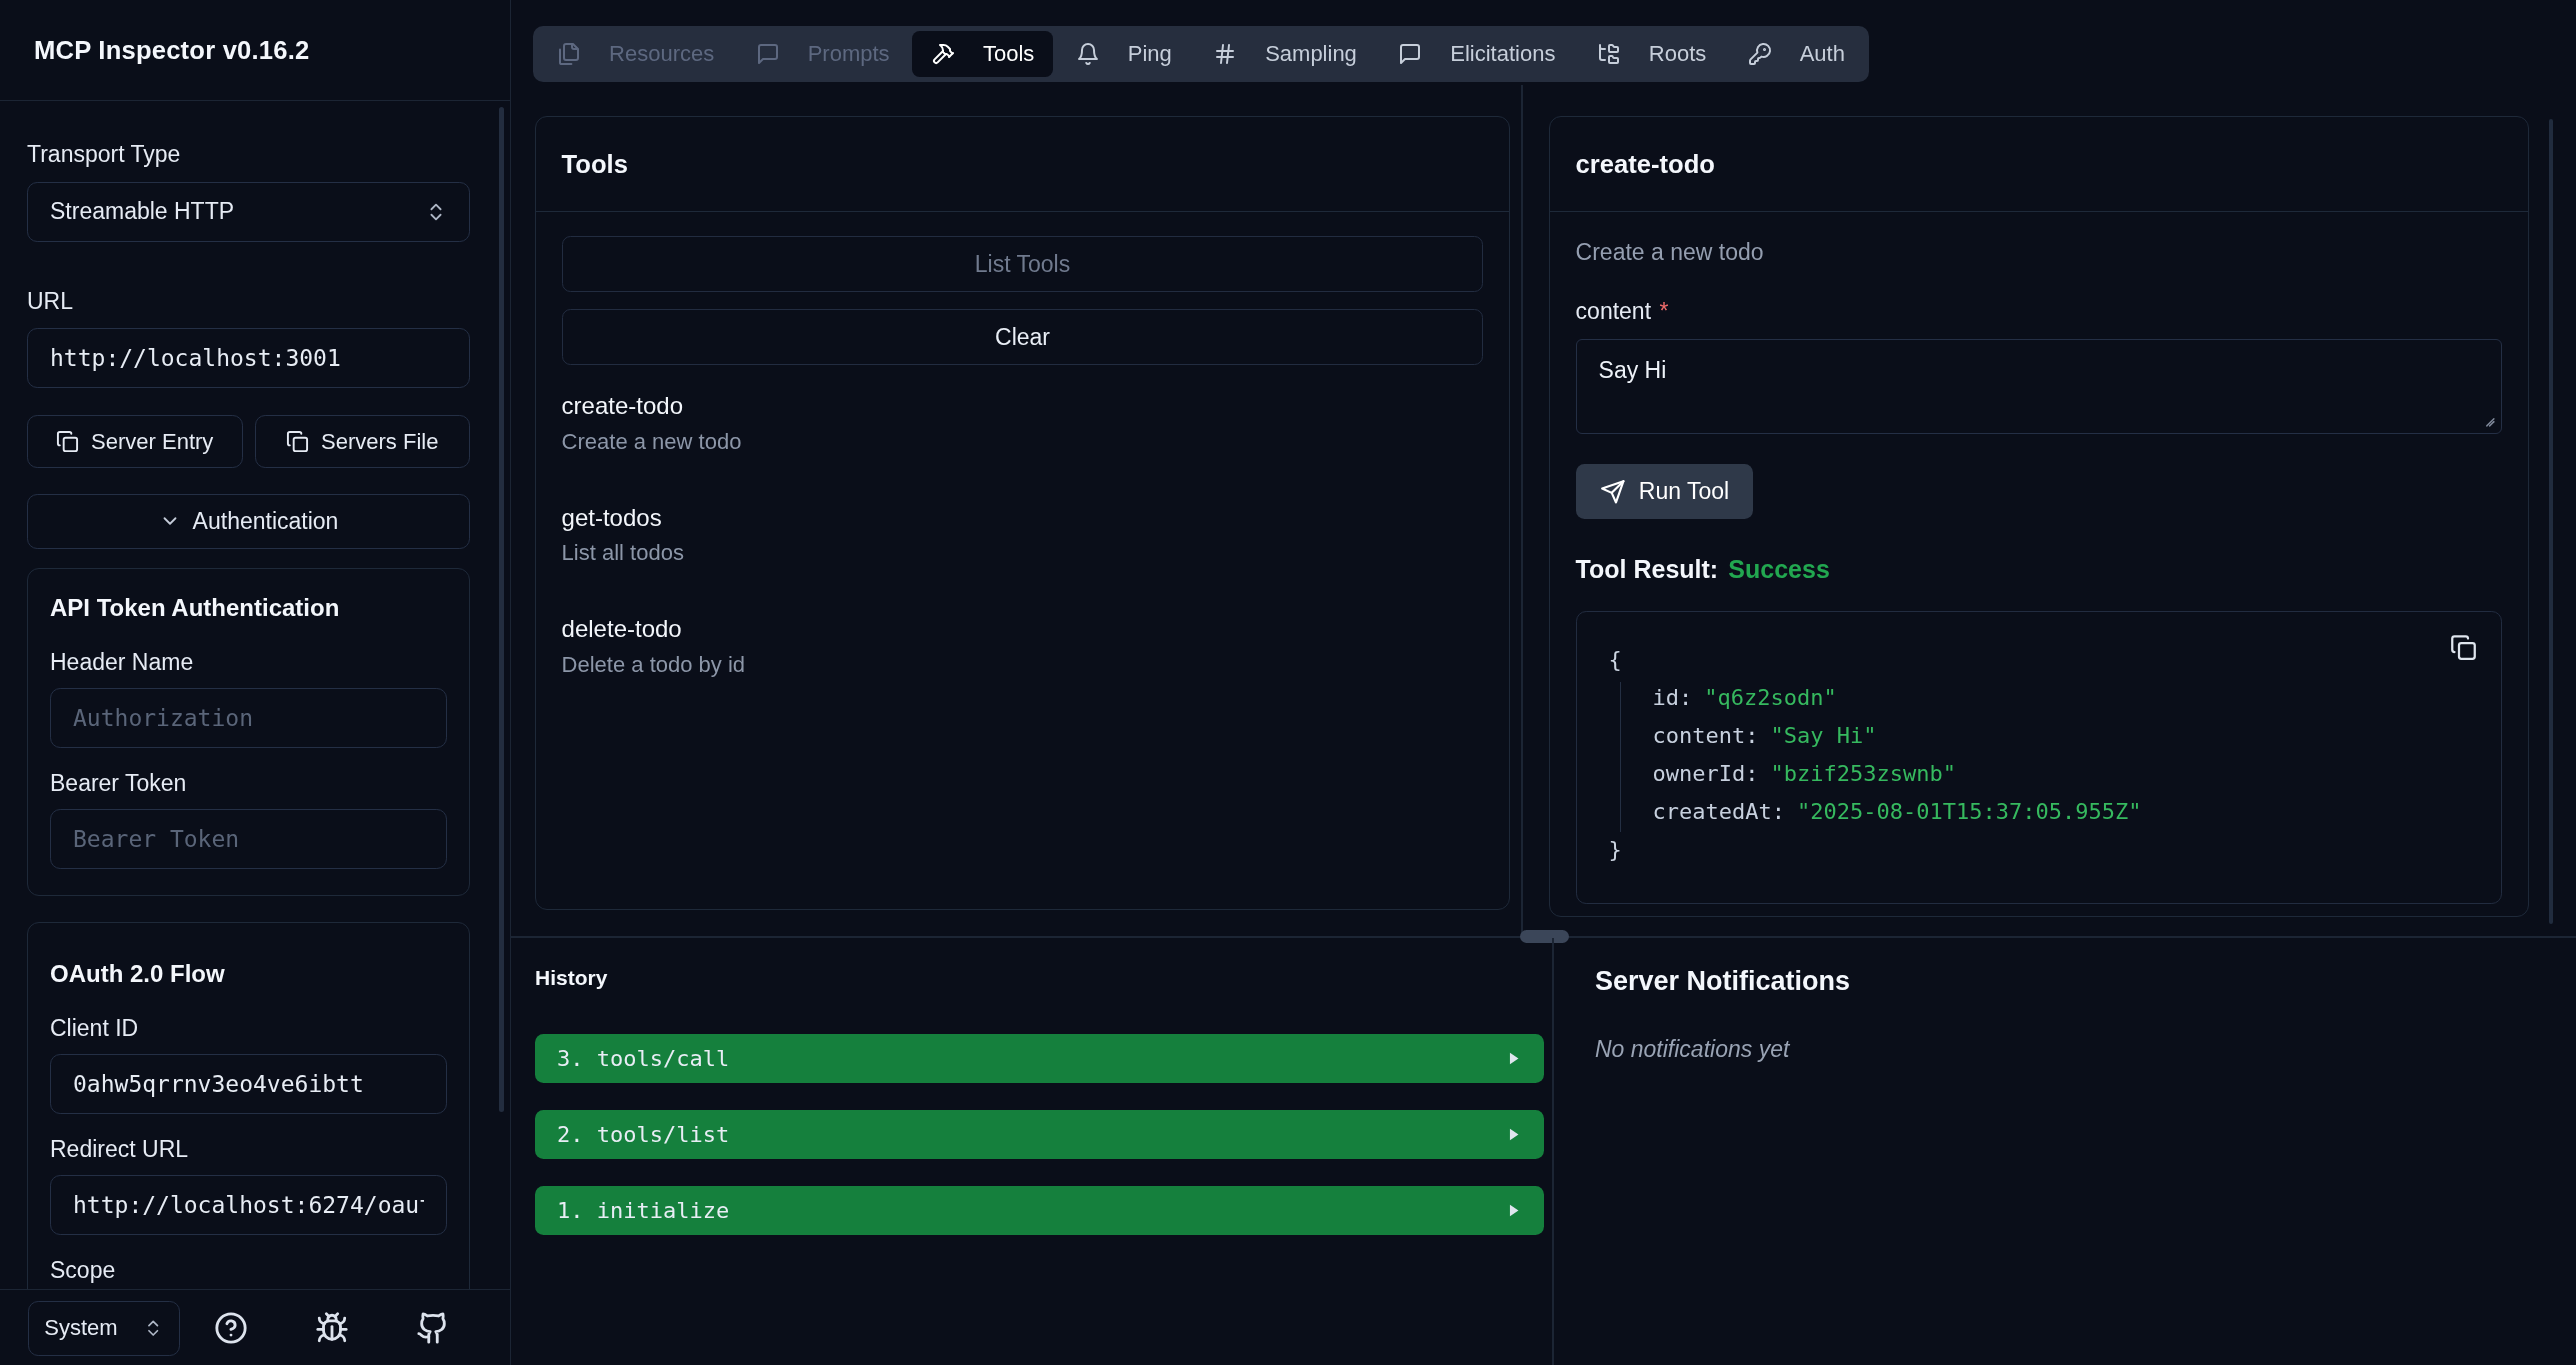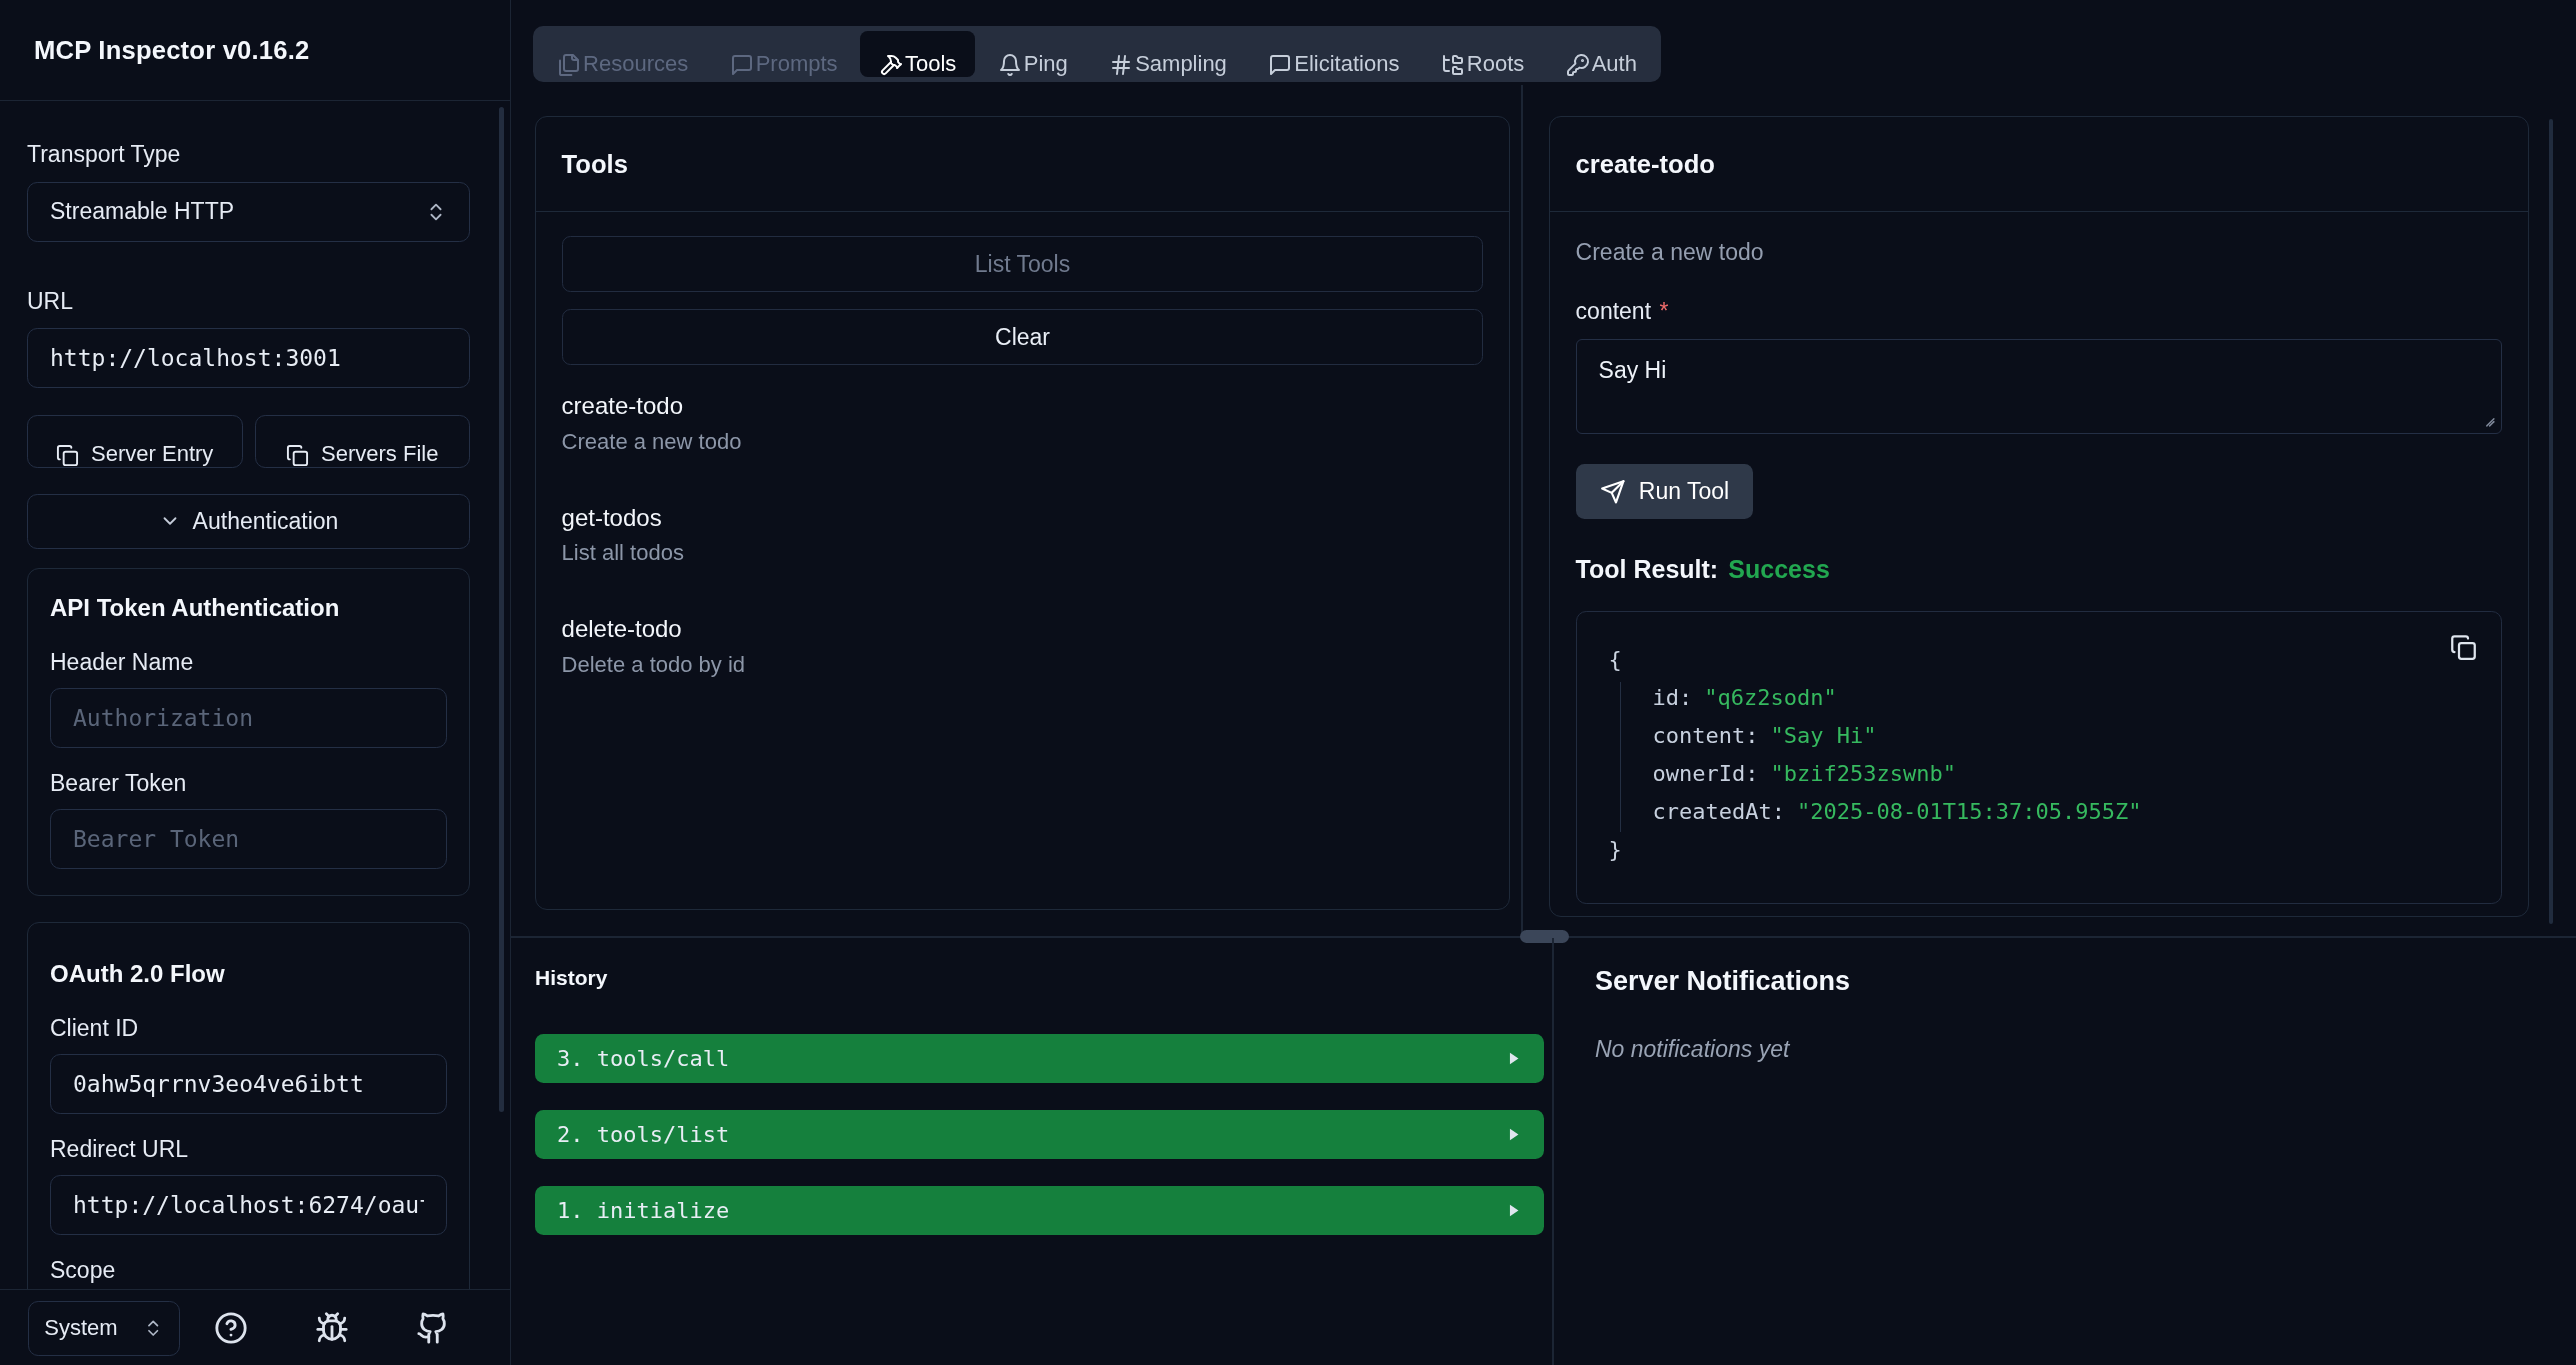--- a/index.html
+++ b/index.html
@@ -15,40 +15,40 @@
   .sb-header h1 { font-size:25.6px; font-weight:700; letter-spacing:0.2px; color:#f4f7fc; }
   .sb-scroll { position:absolute; top:102px; left:0; width:511px; height:1187px; overflow:hidden; padding:39px 41px 0 27px; }
   .f-label { display:block; font-size:23px; font-weight:500; color:#e6ebf4; margin-bottom:13.6px; }
   .boxctl { display:flex; align-items:center; width:100%; height:60px; border:1.7px solid #242f45; border-radius:10.2px; background:transparent; padding:0 22px; font-size:23px; color:#e6ebf4; }
   .selectbox { justify-content:space-between; font-weight:400; }
   .selectbox svg { width:22px; height:22px; color:#aeb7c6; }
   input.textinput { font-family:"DejaVu Sans Mono", monospace; color:#e7ecf4; outline:none; }
   input.textinput::placeholder { color:#5a6579; }
   .mb54 { margin-bottom:46px; } .mb32 { margin-bottom:27px; } .mb30 { margin-bottom:25.6px; } .mb22 { margin-bottom:19px; }
   .btn-row { display:flex; gap:12px; }
-  .sb-btn { flex:1; height:53px; border:1.7px solid #242f45; border-radius:10.2px; background:transparent; color:#e6ebf4; display:flex; align-items:flex-end; justify-content:center; gap:12px; font-size:22px; font-weight:500; font-family:"Liberation Sans",sans-serif; }
+  .sb-btn { flex:1; height:53px; border:1.7px solid #242f45; border-radius:10.2px; background:transparent; color:#e6ebf4; display:flex; align-items:center; justify-content:center; gap:12px; font-size:22px; font-weight:500; font-family:"Liberation Sans",sans-serif; }
   .sb-btn svg { width:23px; height:23px; }
   .auth-toggle { width:100%; height:55px; border:1.7px solid #242f45; border-radius:10.2px; background:transparent; color:#e6ebf4; display:flex; align-items:center; justify-content:center; gap:12px; font-size:23px; font-weight:500; font-family:"Liberation Sans",sans-serif; }
   .auth-toggle svg { width:22px; height:22px; color:#c4cbd8; }
   .sb-card { border:1.7px solid #1e2939; border-radius:12px; padding:25.6px 22px; }
   .sb-card h3 { font-size:24px; font-weight:700; color:#f4f7fc; margin-bottom:27px; }
   .sb-card .f-label { margin:22px 0 12px; }
   .sb-card .f-label.first { margin-top:0; }
   .oauth-card { padding-top:37px; height:494px; }
   .sb-thumb { position:absolute; right:6.8px; top:5.1px; width:5.1px; height:1005px; background:#232d3f; border-radius:2.6px; }
   .sb-footer { position:absolute; bottom:0; left:0; width:511px; height:77px; border-top:1.7px solid #1c2534; display:flex; align-items:center; padding:0 28px; }
   .sys-select { width:152px; height:55px; border:1.7px solid #242f45; border-radius:10.2px; background:transparent; display:flex; align-items:center; justify-content:space-between; padding:0 15.3px; font-size:22px; color:#e6ebf4; font-family:"Liberation Sans",sans-serif; }
   .sys-select svg { width:20.4px; height:20.4px; color:#aeb7c6; }
   .foot-icons { display:flex; flex:1; justify-content:space-around; align-items:center; }
   .icon-btn { background:none; border:none; color:#dde3ed; }
   .icon-btn svg { width:34px; height:34px; }
 
   
   .tabbar { position:absolute; left:533px; top:25.6px; height:56px; background:#262e3e; border-radius:10.2px; display:flex; align-items:center; padding:0 5.1px; gap:3.4px; }
-  .tab { display:flex; align-items:flex-end; gap:2px; height:46px; padding:0 19px; border-radius:7.7px; font-size:22px; font-weight:500; color:#c6ceda; background:transparent; border:none; font-family:"Liberation Sans",sans-serif; }
+  .tab { display:flex; align-items:center; gap:28px; height:46px; padding:0 19px; border-radius:7.7px; font-size:22px; font-weight:500; color:#c6ceda; background:transparent; border:none; font-family:"Liberation Sans",sans-serif; }
   .tab svg { width:24px; height:24px; }
   .tab.active { background:#0a0e19; color:#ffffff; }
   .tab.disabled { color:#5d6880; cursor:default; }
 
   
   .panel-card { position:absolute; border:1.7px solid #1e2939; border-radius:12px; background:#0a0e19; }
   .tools-card { left:535px; top:116px; width:975px; height:794px; }
   .detail-card { left:1549px; top:116px; width:980px; height:801px; }
   .panel-header { height:95px; border-bottom:1.7px solid #1e2939; display:flex; align-items:center; padding:0 25.6px; font-size:25.6px; font-weight:700; color:#f4f7fc; }
   .panel-body { padding:24px 25.6px; }

